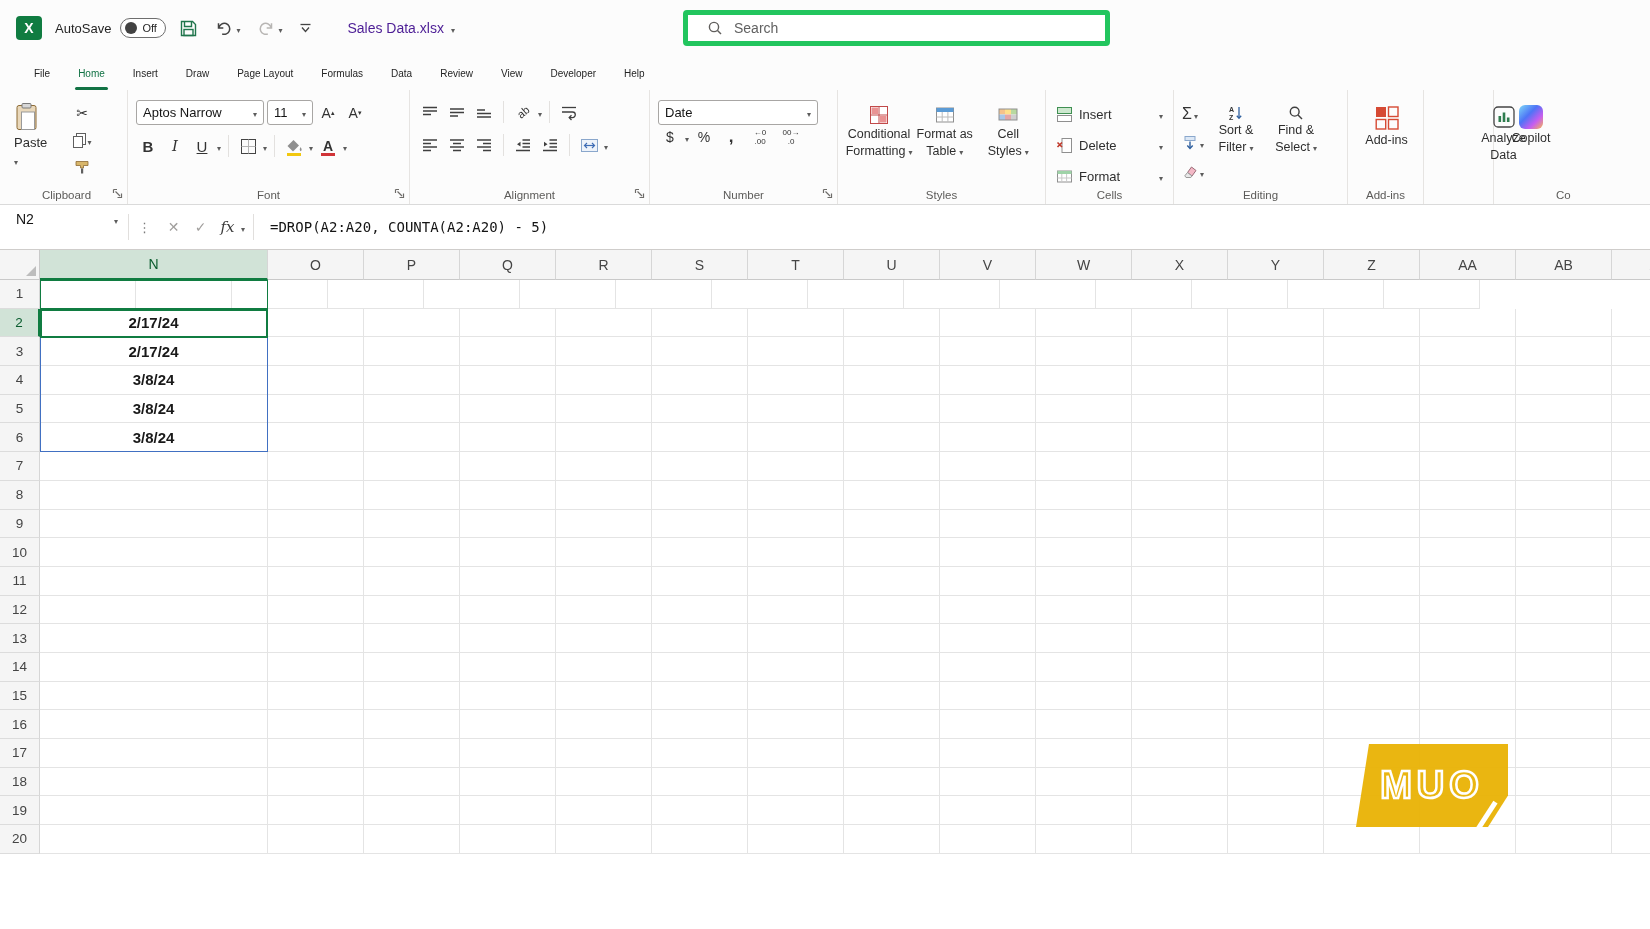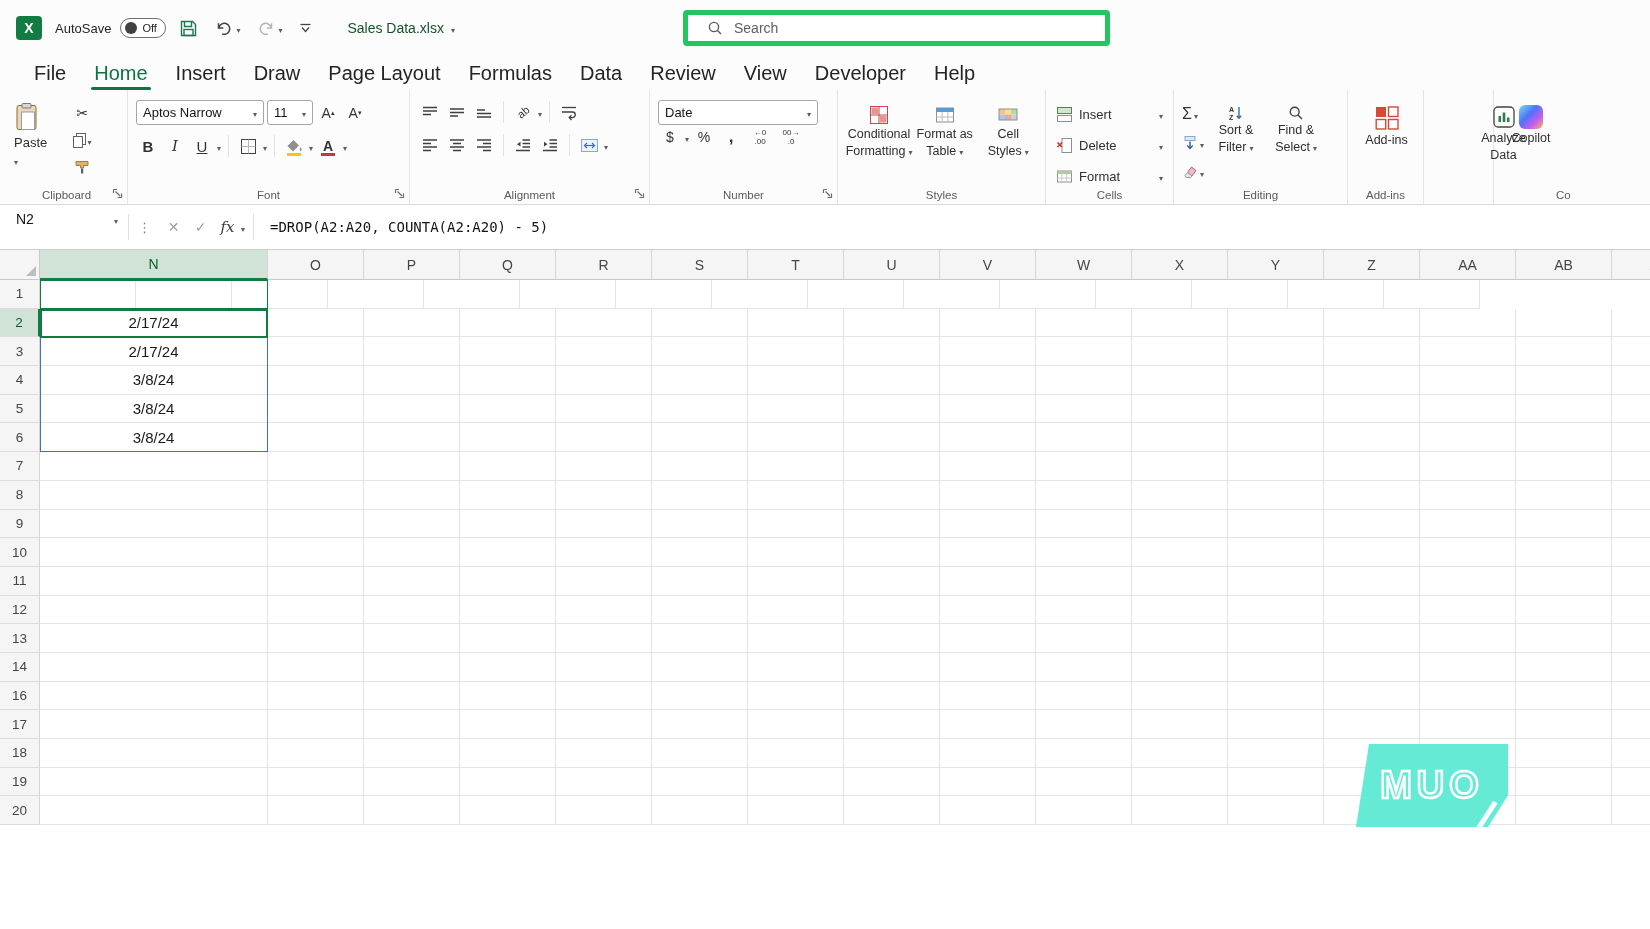--- a/index.html
+++ b/index.html
@@ -8,27 +8,27 @@
   .chev::after{content:"▾";font-size:8px;color:#5c5c5c;line-height:1;}
 
   
   .titlebar{position:absolute;left:0;top:0;width:1650px;height:56px;background:#fcfcfc;display:flex;align-items:center;padding-left:16px;gap:9px;}
   .excel-logo{width:26px;height:24px;background:#107C41;border-radius:4px;color:#fff;font-weight:bold;font-size:14px;display:flex;align-items:center;justify-content:center;flex:none;}
   .autosave-label{font-size:13px;color:#252525;margin-left:4px;}
   .toggle{width:46px;height:20px;border:1px solid #6e6e6e;border-radius:10px;display:flex;align-items:center;padding:0 4px;gap:5px;background:#fff;flex:none;}
   .knob{width:12px;height:12px;border-radius:50%;background:#424242;}
   .toggle-text{font-size:11px;color:#252525;}
   .qbtn{display:flex;align-items:center;gap:3px;padding:4px 4px;border-radius:3px;}
-  .doc-title{display:flex;align-items:center;gap:7px;font-size:14px;color:#14532d;margin-left:22px;}
+  .doc-title{display:flex;align-items:center;gap:7px;font-size:14px;color:#4c1d95;margin-left:22px;}
   .search-box{position:absolute;left:683px;top:10px;width:427px;height:36px;border:5px solid #22c55e;border-radius:4px;background:#fff;display:flex;align-items:center;padding-left:19px;gap:11px;}
   .search-text{font-size:14px;color:#616161;}
 
   
   .tabrow{position:absolute;left:0;top:56px;width:1650px;height:34px;display:flex;align-items:stretch;padding-left:20px;background:#fcfcfc;}
-  .tab{padding:0 14px;font-size:20px;color:#242424;display:flex;align-items:center;position:relative;}
+  .tab{padding:0 14px;font-size:10px;color:#242424;display:flex;align-items:center;position:relative;}
   .tab.active{color:#117244;}
   .tab.active::after{content:"";position:absolute;left:11px;right:11px;bottom:0;height:3px;border-radius:1.5px;background:#117244;}
 
   
   .ribbon{position:absolute;left:0;top:90px;width:1650px;height:115px;background:#fcfcfc;border-bottom:1px solid #dadada;display:flex;padding-left:6px;}
   .grp{position:relative;flex:none;border-right:1px solid #e6e4e2;padding:10px 6px 20px 8px;}
   .grp-label{position:absolute;left:0;right:0;bottom:3px;text-align:center;font-size:11.5px;color:#5c5b59;}
   .launcher{position:absolute;right:4px;bottom:5px;}
   .frow{display:flex;align-items:center;gap:3px;}
   .ib{display:inline-flex;align-items:center;justify-content:center;min-width:24px;height:24px;border-radius:3px;font-size:14px;color:#333;position:relative;}
@@ -100,29 +100,29 @@
   .corner::after{content:"";position:absolute;right:3px;bottom:3px;border-left:10px solid transparent;border-bottom:10px solid #bdbdbd;}
   .hdrs{display:flex;}
   .col-hdr{width:96px;height:30px;flex:none;display:flex;align-items:center;justify-content:center;font-size:14px;color:#454545;background:#f5f5f5;border-right:1px solid #d6d6d6;border-bottom:1px solid #c9c9c9;}
   .col-hdr.wide{width:228px;}
   .col-hdr.sel{background:#d1e3d7;color:#0a5c2e;border-bottom:2px solid #107C41;}
   .rows-wrap{position:relative;}
   .grid-row{display:flex;height:28.7px;}
   .row-hdr{width:40px;flex:none;display:flex;align-items:center;justify-content:center;font-size:13.5px;color:#454545;background:#f5f5f5;border-right:1px solid #d6d6d6;border-bottom:1px solid #dcdcdc;}
   .row-hdr.sel{background:#d1e3d7;color:#0a5c2e;border-right:2px solid #107C41;}
   .cell{width:96px;flex:none;border-right:1px solid #e4e4e4;border-bottom:1px solid #e4e4e4;background:#fff;font-size:15px;display:flex;align-items:center;justify-content:center;color:#191919;}
-  .cell.wide{width:228px;}
+  .cell.wide{width:228px;font-weight:bold;}
   .cell.title-cell{background:#d2e6d3;color:#143c1e;font-weight:bold;}
   .ovl{position:absolute;pointer-events:none;}
   .ovl-n1{left:40px;top:0;width:228px;height:29px;border:1.5px solid #107C41;}
   .ovl-spill{left:40px;top:28.7px;width:228px;height:143.5px;border:1.5px solid #4170c2;}
   .ovl-active{left:40px;top:28.7px;width:228px;height:29px;border:2px solid #107C41;}
 
   
-  .muo{position:absolute;left:1356px;top:744px;width:152px;height:83px;background:#5eead4;opacity:.96;clip-path:polygon(13px 0%,100% 0%,100% 62%,calc(100% - 20px) 100%,0% 100%);display:flex;align-items:center;justify-content:center;z-index:5;}
+  .muo{position:absolute;left:1356px;top:744px;width:152px;height:83px;background:#eab308;opacity:.96;clip-path:polygon(13px 0%,100% 0%,100% 62%,calc(100% - 20px) 100%,0% 100%);display:flex;align-items:center;justify-content:center;z-index:5;}
   .muo::after{content:"";position:absolute;right:5px;bottom:9px;width:34px;height:4.5px;background:#fff;transform:rotate(-57deg);}
   .muo-text{font-weight:bold;font-size:38px;letter-spacing:5px;color:#fff;font-family:"Liberation Sans",sans-serif;}
   @supports (-webkit-text-stroke: 2px white){
     .muo-text{color:transparent;-webkit-text-stroke:2.5px #fff;}
   }
 </style>
 </head>
 <body>
 
 <div class="titlebar">
@@ -844,20 +844,39 @@
           <div class="cell"></div>
           <div class="cell"></div>
           <div class="cell"></div>
           <div class="cell"></div>
           <div class="cell"></div>
           <div class="cell"></div>
           <div class="cell"></div>
           <div class="cell"></div>
         </div>
         <div class="grid-row">
+          <div class="row-hdr">15</div>
+          <div class="cell wide"></div>
+          <div class="cell"></div>
+          <div class="cell"></div>
+          <div class="cell"></div>
+          <div class="cell"></div>
+          <div class="cell"></div>
+          <div class="cell"></div>
+          <div class="cell"></div>
+          <div class="cell"></div>
+          <div class="cell"></div>
+          <div class="cell"></div>
+          <div class="cell"></div>
+          <div class="cell"></div>
+          <div class="cell"></div>
+          <div class="cell"></div>
+          <div class="cell"></div>
+        </div>
+        <div class="grid-row">
           <div class="row-hdr">16</div>
           <div class="cell wide"></div>
           <div class="cell"></div>
           <div class="cell"></div>
           <div class="cell"></div>
           <div class="cell"></div>
           <div class="cell"></div>
           <div class="cell"></div>
           <div class="cell"></div>
           <div class="cell"></div>

